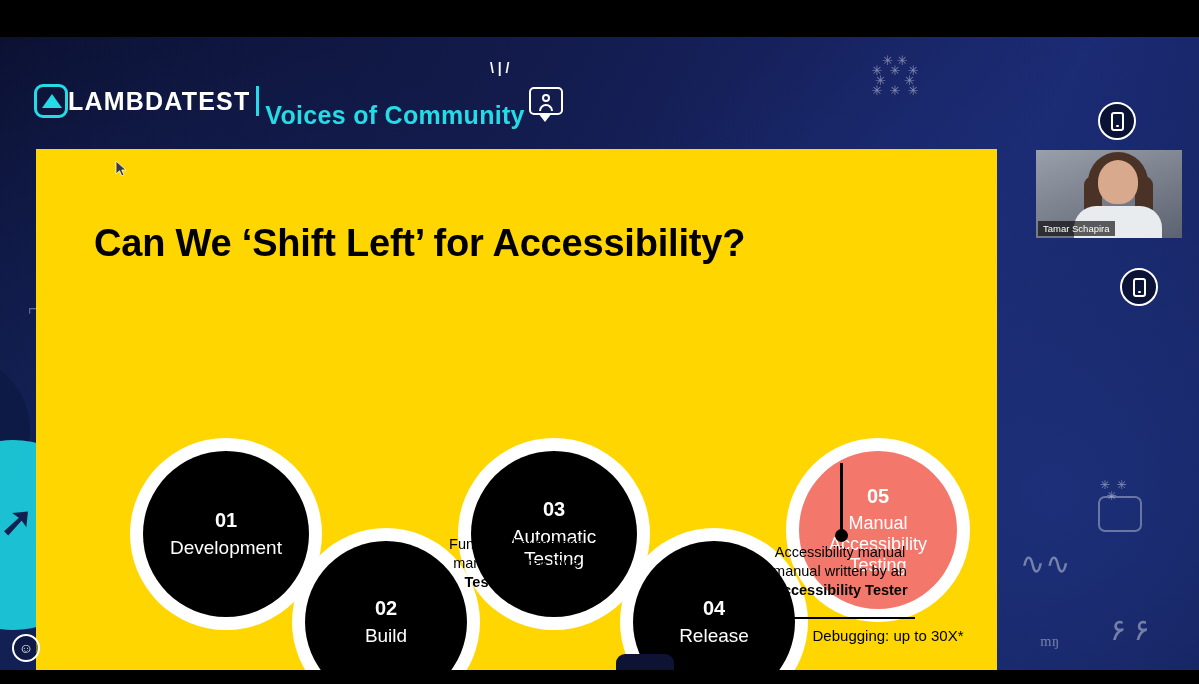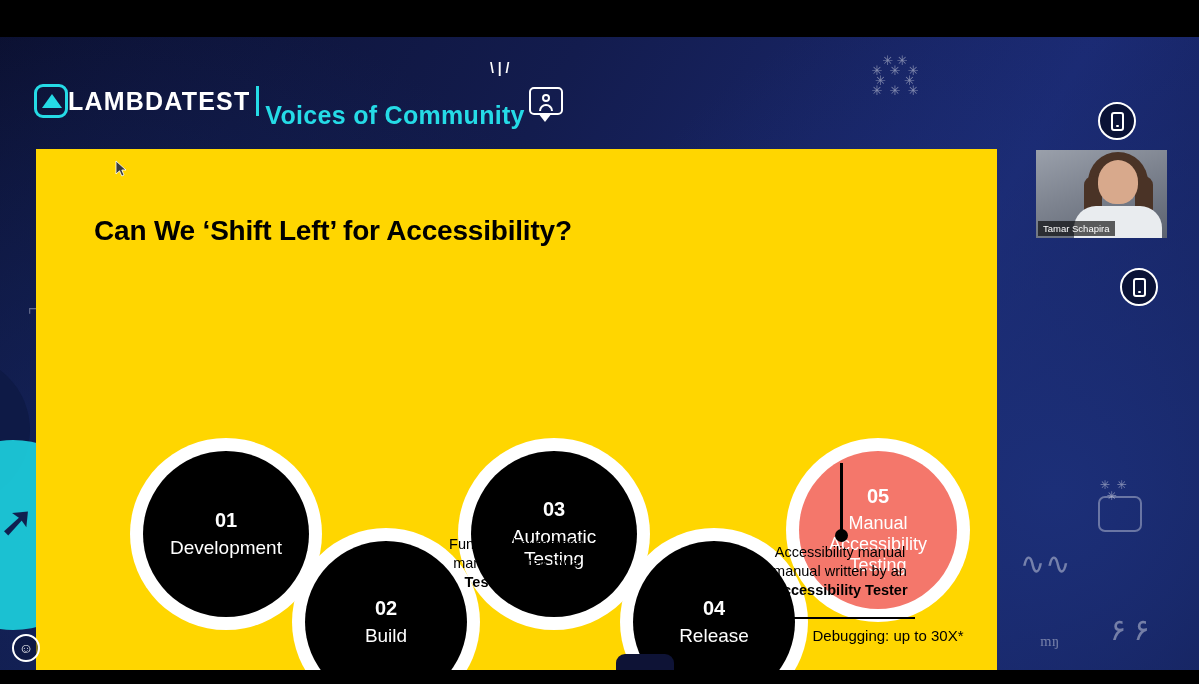--- a/index.html
+++ b/index.html
@@ -156,22 +156,22 @@
   .slide {
     position: absolute;
     left: 36px; top: 149px;
     width: 961px; height: 523px;
     background: #FFD600;
     z-index: 20;
     overflow: hidden;
   }
   .slide-title {
     position: absolute;
-    left: 58px; top: 66px;
-    font-size: 28px;
+    left: 58px; top: 73px;
+    font-size: 38px;
     font-weight: bold;
     color: #000000;
     letter-spacing: -.2px;
   }
 
   
   .node {
     position: absolute;
     border-radius: 50%;
     background: #000000;
@@ -247,21 +247,21 @@
     position: absolute;
     left: 115px; top: 160px;
     width: 13px; height: 18px;
     z-index: 35;
   }
 
   
   .video-tile {
     position: absolute;
     left: 1036px; top: 150px;
-    width: 131px; height: 88px;
+    width: 146px; height: 88px;
     background: #6d7480;
     overflow: hidden;
     z-index: 30;
   }
   .video-tile .bgwall {
     position: absolute; inset: 0;
     background: linear-gradient(160deg,#9aa0ab 0%, #7d838f 45%, #5c6370 100%);
   }
   .video-tile .head {
     position: absolute;

